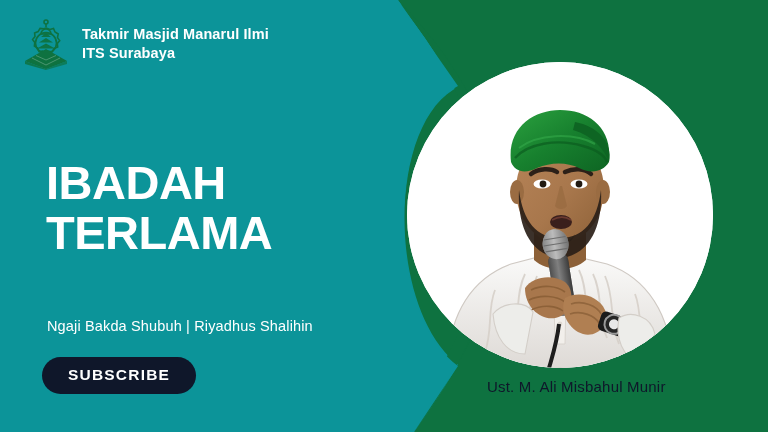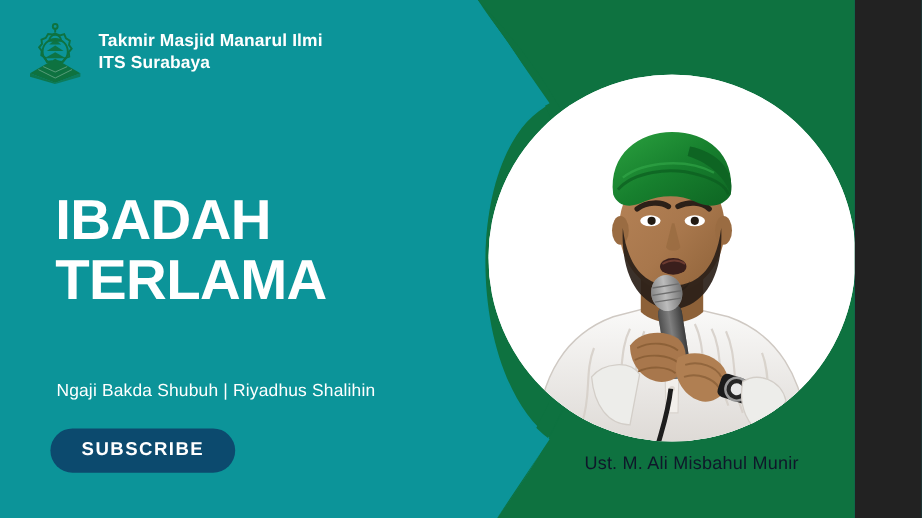--- a/index.html
+++ b/index.html
@@ -3,21 +3,21 @@
 <meta charset="utf-8">
 <title>Ibadah Terlama — Ngaji Bakda Shubuh</title>
 <style>
   html, body {
     margin: 0;
     padding: 0;
     background: #222;
   }
   #thumbnail {
     position: relative;
-    width: 712px;
+    width: 768px;
     height: 432px;
     overflow: hidden;
     background: #0c9499;
     font-family: "Liberation Sans", sans-serif;
     user-select: none;
   }
 
   
   .bg-teal {
     position: absolute;
@@ -82,21 +82,21 @@
     font-weight: normal;
     letter-spacing: 0.15px;
     z-index: 6;
   }
 
   
   .subscribe-btn {
     position: absolute;
     left: 42px;
     top: 357px;
-    background: #0c4a6e;
+    background: #0f172a;
     color: #ffffff;
     border: none;
     border-radius: 22px;
     padding: 10px 26px 11px;
     font-family: "Liberation Sans", sans-serif;
     font-size: 15.5px;
     font-weight: bold;
     letter-spacing: 1.2px;
     cursor: pointer;
     z-index: 7;

